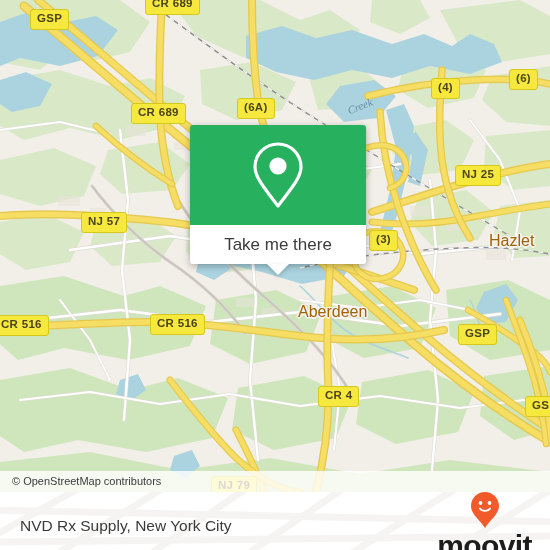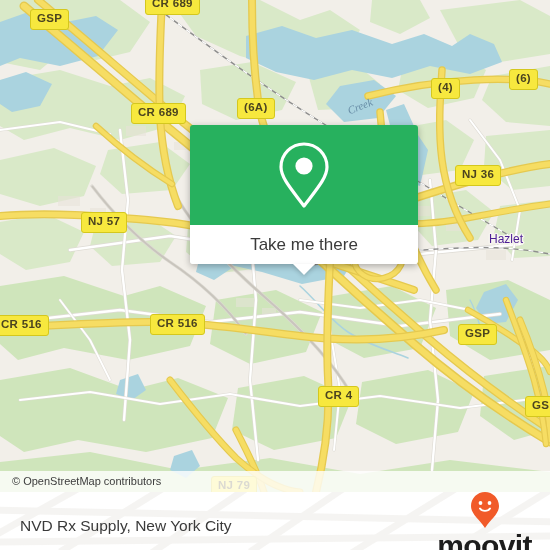--- a/index.html
+++ b/index.html
@@ -43,23 +43,23 @@
     line-height: 1;
     padding: 3px 6px 4px 6px;
     white-space: nowrap;
     letter-spacing: 0.3px;
     box-sizing: border-box;
   }
 
   
   .place-label {
     position: absolute;
-    color: #4c1d95;
-    font-family: "Liberation Sans", sans-serif;
-    font-size: 12px;
+    color: #a16207;
+    font-family: "Liberation Sans", sans-serif;
+    font-size: 16px;
     white-space: nowrap;
     text-shadow:
       -1.5px 0 #f6f4ef, 1.5px 0 #f6f4ef,
       0 -1.5px #f6f4ef, 0 1.5px #f6f4ef,
       -1px -1px #f6f4ef, 1px 1px #f6f4ef,
       -1px 1px #f6f4ef, 1px -1px #f6f4ef;
   }
   .water-label {
     position: absolute;
     color: #6a8fa8;
@@ -67,21 +67,21 @@
     font-style: italic;
     font-size: 11px;
     white-space: nowrap;
   }
 
   
   #callout {
     position: absolute;
     left: 190px;
     top: 125px;
-    width: 228px;
+    width: 176px;
     border-radius: 3px;
     box-shadow: 0 2px 7px rgba(0,0,0,0.30);
     overflow: visible;
     cursor: pointer;
   }
   #callout-green {
     background: #27b15e;
     height: 100px;
     border-radius: 3px 3px 0 0;
     display: flex;
@@ -352,28 +352,29 @@
         <path class="mjc" d="M196,178 C220,190 244,200 268,208" stroke-width="6.5"></path>
         <path class="mj" d="M196,178 C220,190 244,200 268,208" stroke-width="4.2"></path>
         <path class="mjc" d="M286,186 C308,198 330,212 348,228" stroke-width="6.5"></path>
         <path class="mj" d="M286,186 C308,198 330,212 348,228" stroke-width="4.2"></path>
       </g>
     </svg>
 
     <div class="water-label" style="left:347px; top:100px; transform:rotate(-22deg);">Creek</div>
 
     <div class="place-label" style="left:489px; top:232px;">Hazlet</div>
+    <div class="place-label" style="left:298px; top:303px;">Aberdeen</div>
 
     <div class="shield" style="left:30px;  top:9px;">GSP</div>
     <div class="shield" style="left:145px; top:-6px;">CR 689</div>
     <div class="shield" style="left:131px; top:103px;">CR 689</div>
     <div class="shield" style="left:237px; top:98px;">(6A)</div>
     <div class="shield" style="left:431px; top:78px;">(4)</div>
     <div class="shield" style="left:509px; top:69px;">(6)</div>
-    <div class="shield" style="left:455px; top:165px;">NJ 36</div>
+    <div class="shield" style="left:455px; top:165px;">NJ 25</div>
     <div class="shield" style="left:369px; top:230px;">(3)</div>
     <div class="shield" style="left:81px;  top:212px;">NJ 57</div>
     <div class="shield" style="left:-6px;  top:315px;">CR 516</div>
     <div class="shield" style="left:150px; top:314px;">CR 516</div>
     <div class="shield" style="left:458px; top:324px;">GSP</div>
     <div class="shield" style="left:318px; top:386px;">CR 4</div>
     <div class="shield" style="left:525px; top:396px;">GSP</div>
     <div class="shield" style="left:211px; top:476px;">NJ 79</div>
 
     <div id="callout">

